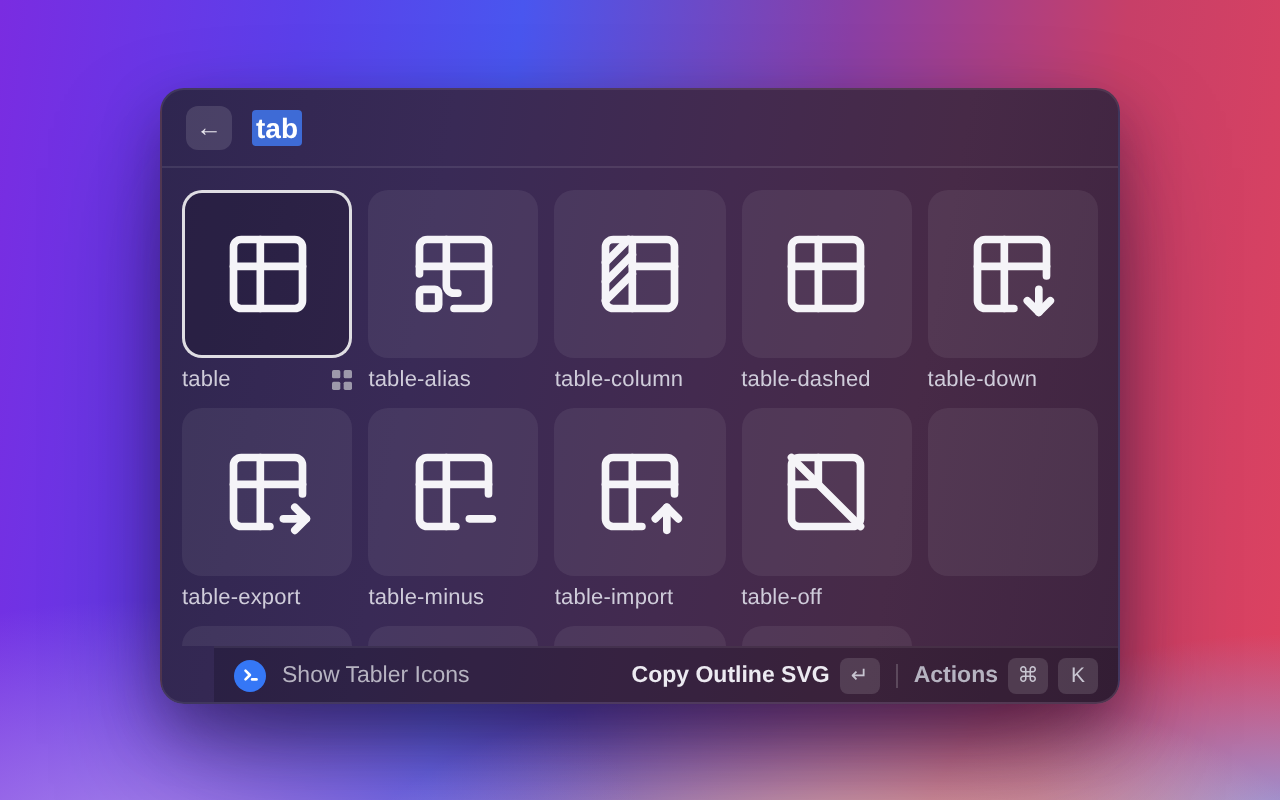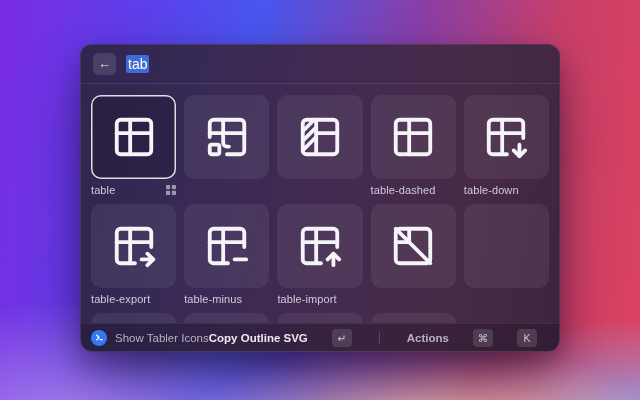--- a/index.html
+++ b/index.html
@@ -24,48 +24,48 @@
     border: 1px solid rgba(255,255,255,.08);
     display: flex; flex-direction: column;
   }
   
   .searchbar { height: 38px; flex: 0 0 38px; display: flex; align-items: center; padding: 0 12px; gap: 10px; }
   .back-btn {
     width: 23px; height: 22px; border-radius: 6px; background: rgba(255,255,255,.12);
     color: #e8e6ee; font-size: 13px; line-height: 22px; text-align: center; cursor: default;
   }
   .query { font-size: 14px; color: #ffffff; }
-  .query .sel { background: #3e6bd6; padding: 1px 2px; border-radius: 2px; }
+  .query .sel { background: #3e6bd6; padding: 1px 2px; border-radius: 2px; font-weight: bold; }
   .hr { height: 1px; background: rgba(255,255,255,.09); flex: 0 0 1px; }
   
   .content { flex: 1 1 auto; overflow: hidden; padding: 11px 10px 0 10px; }
   .grid { display: grid; grid-template-columns: repeat(5, 1fr); column-gap: 8px; row-gap: 8px; }
   .cell { display: flex; flex-direction: column; }
   .tile {
     height: 84px; border-radius: 10px; background: rgba(255,255,255,.065);
     display: flex; align-items: center; justify-content: center;
   }
   .tile.selected { background: rgba(0,0,0,.16); box-shadow: inset 0 0 0 1.5px rgba(255,255,255,.85); }
   .tile svg { width: 46px; height: 46px; color: #f5f4f8; }
   .labelrow { display: flex; align-items: center; justify-content: space-between; margin-top: 4px; height: 13px; }
   .label { font-size: 11px; color: #cfccda; letter-spacing: .1px; white-space: nowrap; }
   .acc-grid { width: 10px; height: 10px; color: #9d99ab; }
   
   .footer {
-    flex: 0 0 28px; display: flex; align-items: center; 
-    padding: 0 10px; background: rgba(0,0,0,.18); border-top: 1px solid rgba(255,255,255,.07);
+    flex: 0 0 28px; display: flex; align-items: center; justify-content: space-between;
+    padding: 0 10px; background: rgba(0,0,0,.18); border-top: 1px solid rgba(255,255,255,.07); margin-left: 26px;
   }
   .f-left { display: flex; align-items: center; gap: 8px; }
   .app-logo {
     width: 16px; height: 16px; border-radius: 50%; background: #3577f6;
     display: flex; align-items: center; justify-content: center;
   }
   .app-logo svg { width: 11px; height: 11px; color: #fff; }
   .f-label { font-size: 11.5px; color: #b6b3c1; }
-  .f-right { display: flex; align-items: center; gap: 24px; }
+  .f-right { display: flex; align-items: center; gap: 5px; }
   .f-action { font-size: 11.5px; color: #eceaf1; font-weight: bold; }
   .f-action.dim { color: #b6b3c1; font-weight: bold; }
   .key {
     min-width: 20px; height: 18px; padding: 0 4px; border-radius: 4px;
     background: rgba(255,255,255,.13); color: #c8c5d1; font-size: 10.5px;
     display: flex; align-items: center; justify-content: center;
   }
   .vsep { width: 1px; height: 12px; background: rgba(255,255,255,.18); margin: 0 3px; }
 </style>
 </head>
@@ -110,34 +110,40 @@
           <div class="tile">
             <span style="display: flex;">
               <svg viewBox="0 0 24 24" fill="none" stroke="currentColor" stroke-width="2" stroke-linecap="round" stroke-linejoin="round">
                 <path d="M3 12V5a2 2 0 0 1 2-2h14a2 2 0 0 1 2 2v14a2 2 0 0 1-2 2h-7"></path>
                 <path d="M3 10h18"></path>
                 <path d="M10 3v12a2 2 0 0 0 2 2h1"></path>
                 <path d="M4 16h3a1 1 0 0 1 1 1v3a1 1 0 0 1-1 1H4a1 1 0 0 1-1-1v-3a1 1 0 0 1 1-1z"></path>
               </svg>
             </span>
           </div>
+          <div class="labelrow">
+            <span class="label">table-alias</span>
+          </div>
         </div>
         <div class="cell">
           <div class="tile">
             <span style="display: flex;">
               <svg viewBox="0 0 24 24" fill="none" stroke="currentColor" stroke-width="2" stroke-linecap="round" stroke-linejoin="round">
                 <path d="M3 5a2 2 0 0 1 2-2h14a2 2 0 0 1 2 2v14a2 2 0 0 1-2 2H5a2 2 0 0 1-2-2z"></path>
                 <path d="M10 10h11"></path>
                 <path d="M10 3v18"></path>
                 <path d="M9 3L3 9"></path>
                 <path d="M10 7l-7 7"></path>
                 <path d="M10 12l-7 7"></path>
               </svg>
             </span>
           </div>
+          <div class="labelrow">
+            <span class="label">table-column</span>
+          </div>
         </div>
         <div class="cell">
           <div class="tile">
             <span style="display: flex;">
               <svg viewBox="0 0 24 24" fill="none" stroke="currentColor" stroke-width="2" stroke-linecap="round" stroke-linejoin="round">
                 <path d="M3 5a2 2 0 0 1 2-2h14a2 2 0 0 1 2 2v14a2 2 0 0 1-2 2H5a2 2 0 0 1-2-2z"></path>
                 <path d="M3 10h18"></path>
                 <path d="M10 3v18"></path>
               </svg>
             </span>
@@ -212,20 +218,23 @@
         <div class="cell">
           <div class="tile">
             <span style="display: flex;">
               <svg viewBox="0 0 24 24" fill="none" stroke="currentColor" stroke-width="2" stroke-linecap="round" stroke-linejoin="round">
                 <path d="M3 5a2 2 0 0 1 2-2h14a2 2 0 0 1 2 2v14a2 2 0 0 1-2 2H5a2 2 0 0 1-2-2z"></path>
                 <path d="M3 10h7"></path>
                 <path d="M10 3v7"></path>
                 <path d="M3 3l18 18"></path>
               </svg>
             </span>
+          </div>
+          <div class="labelrow">
+            <span class="label">table-off</span>
           </div>
         </div>
         <div class="cell">
           <div class="tile"></div>
         </div>
         <div class="cell">
           <div class="tile"></div>
         </div>
         <div class="cell">
           <div class="tile"></div>

